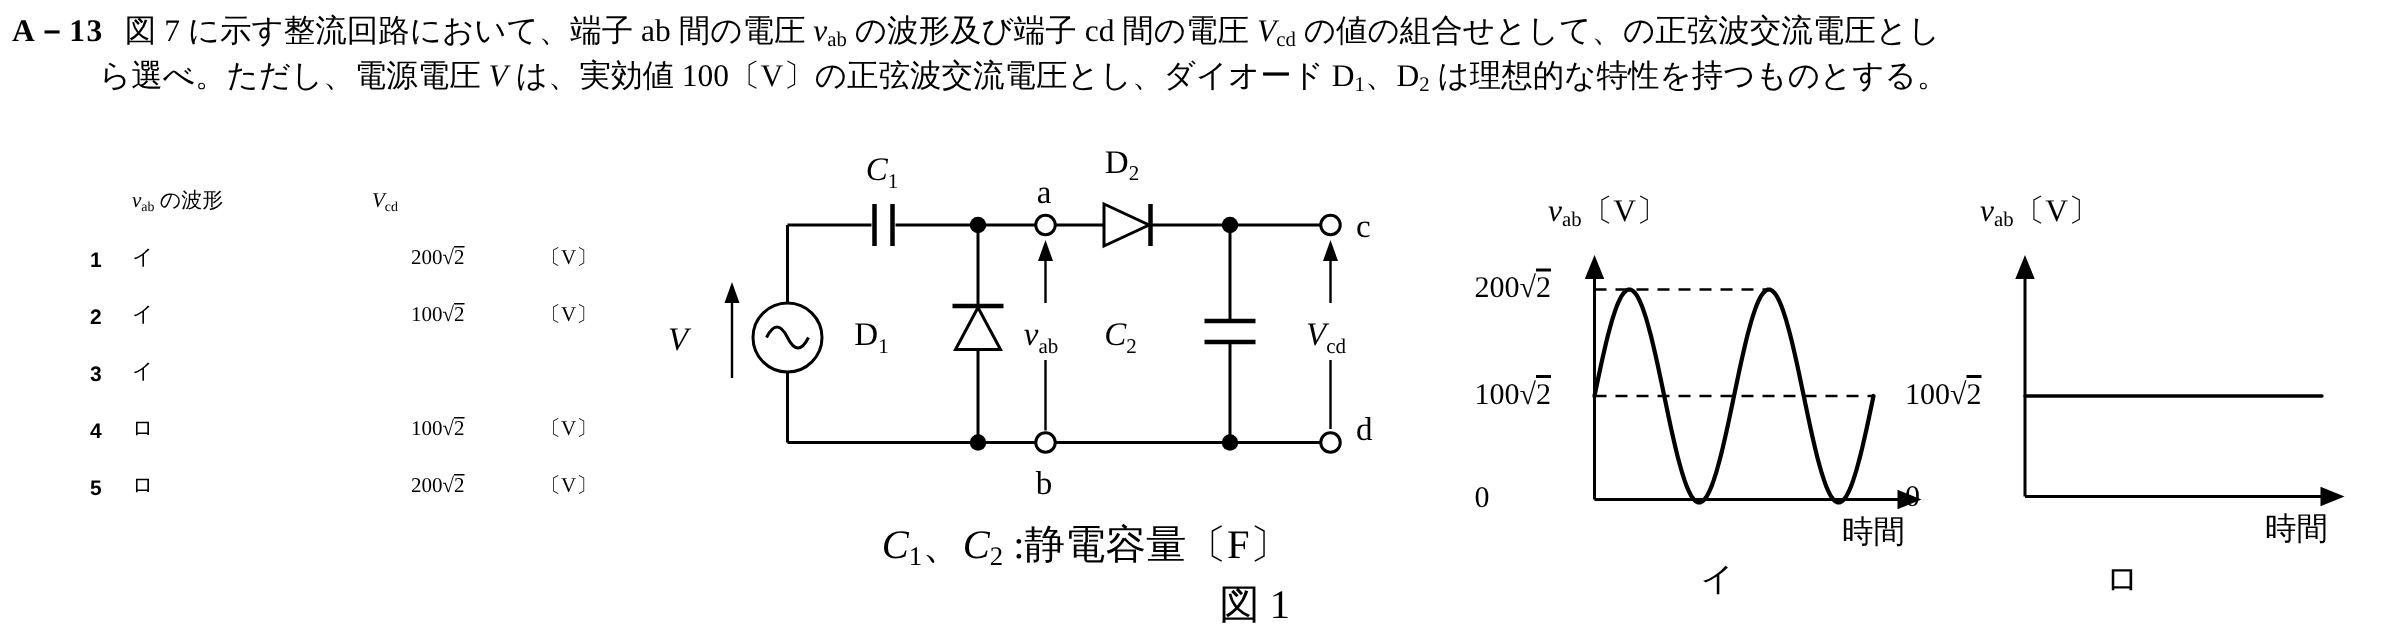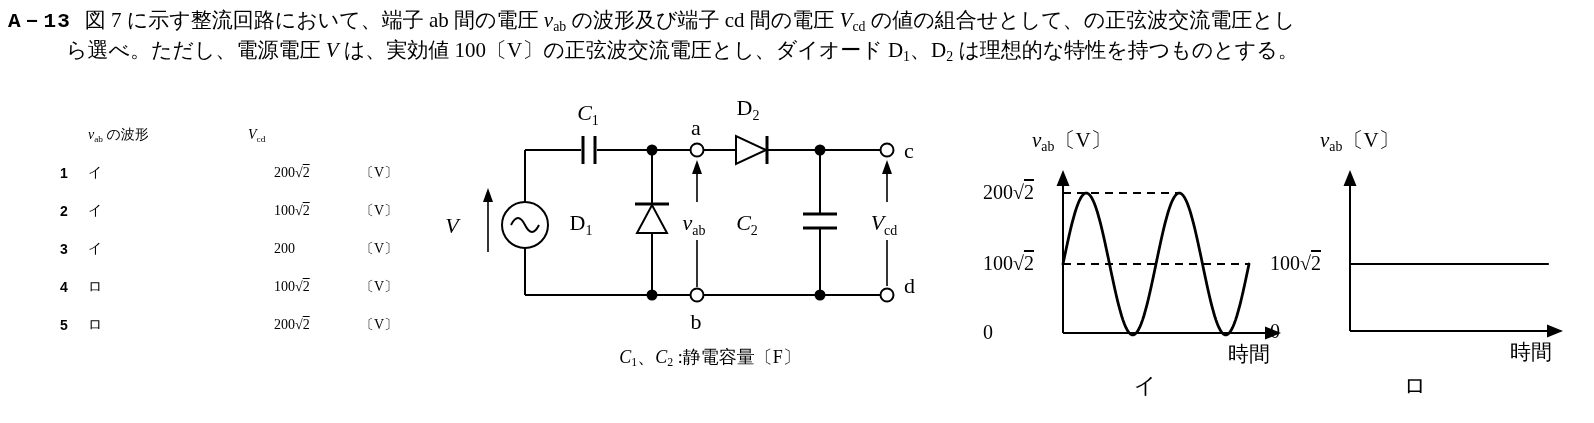--- a/index.html
+++ b/index.html
@@ -8,21 +8,21 @@
     font-family:"Liberation Serif","DejaVu Serif",serif;
     color:#000;overflow:hidden;
   }
   .abs{position:absolute;}
   
   .i{font-style:italic;}
   .sub{font-size:0.66em;vertical-align:-0.28em;}
   .over{text-decoration:overline;}
   
   .qline{white-space:nowrap;font-size:21px;line-height:30px;}
-  .qnum{font-family:Liberation Mono, monospace;font-weight:600;
+  .qnum{font-family:Liberation Serif, serif;font-weight:600;
         font-size:21px;letter-spacing:1px;margin-right:14px;}
   
   .trow{position:relative;height:38px;line-height:38px;font-size:14px;white-space:nowrap;}
   .tnum{position:absolute;left:0;width:24px;
         font-family:"Liberation Sans","DejaVu Sans",sans-serif;font-weight:600;}
   .twave{position:absolute;left:28px;}
   .tval{position:absolute;left:214px;}
   .vcd-num{display:inline-block;width:86px;}
   .thead-wave{position:absolute;left:28px;}
   .thead-vcd{position:absolute;left:188px;}
@@ -37,21 +37,21 @@
   .thin{stroke:#000;stroke-width:1.6;fill:none;}
   .curve{stroke:#000;stroke-width:2.8;fill:none;stroke-linecap:round;}
   .dash{stroke:#000;stroke-width:1.8;fill:none;stroke-dasharray:8 6;}
   .ctext{font-family:"Liberation Serif","DejaVu Serif",serif;font-size:22px;fill:#000;}
   .sit{font-style:italic;}
   .ssub{font-size:14px;}
   
   .glabel{font-size:21px;white-space:nowrap;}
   .gtick{font-size:20px;text-align:left;width:74px;white-space:nowrap;}
   .gname{font-size:22px;width:34px;text-align:center;}
-  .caption{font-size:18px;text-align:center;white-space:nowrap;}
+  .caption{font-size:27px;text-align:right;white-space:nowrap;}
 </style>
 </head>
 <body>
 
 <div id="canvas">
 
   <div class="abs qline" style="left:8px;top:5px;">
     <span class="qnum">A－13</span><span><span>図 7 に示す整流回路において、端子 ab 間の電圧 </span><span class="i">v</span><span class="sub">ab</span><span> の波形及び端子 cd 間の電圧 </span><span class="i">V</span><span class="sub">cd</span><span> の値の組合せとして、の正弦波交流電圧とし</span></span>
   </div>
   <div class="abs qline" style="left:66px;top:35px;">
@@ -69,21 +69,20 @@
       <span class="tval"><span class="vcd-num">200√<span class="over">2</span></span><span>〔V〕</span></span>
     </div>
     <div class="trow">
       <span class="tnum">2</span>
       <span class="twave">イ</span>
       <span class="tval"><span class="vcd-num">100√<span class="over">2</span></span><span>〔V〕</span></span>
     </div>
     <div class="trow">
       <span class="tnum">3</span>
       <span class="twave">イ</span>
-      <span class="tval"><span class="vcd-num">200</span><span>〔V〕</span></span>
     </div>
     <div class="trow">
       <span class="tnum">4</span>
       <span class="twave">ロ</span>
       <span class="tval"><span class="vcd-num">100√<span class="over">2</span></span><span>〔V〕</span></span>
     </div>
     <div class="trow">
       <span class="tnum">5</span>
       <span class="twave">ロ</span>
       <span class="tval"><span class="vcd-num">200√<span class="over">2</span></span><span>〔V〕</span></span>
@@ -143,20 +142,21 @@
     <text class="ctext" x="747" y="230" text-anchor="middle"><tspan class="sit">C</tspan><tspan class="ssub" dy="5">2</tspan></text>
     <text class="ctext" x="694" y="230" text-anchor="middle"><tspan class="sit">v</tspan><tspan class="ssub" dy="5">ab</tspan></text>
     <text class="ctext" x="884" y="230" text-anchor="middle"><tspan class="sit">V</tspan><tspan class="ssub" dy="5">cd</tspan></text>
     <text class="ctext" x="696" y="135" text-anchor="middle">a</text>
     <text class="ctext" x="696" y="329" text-anchor="middle">b</text>
     <text class="ctext" x="904" y="158" text-anchor="start">c</text>
     <text class="ctext" x="904" y="293" text-anchor="start">d</text>
   </svg>
 
   <div class="abs caption" style="left:560px;top:345px;width:300px;"><span class="i">C</span><span class="sub">1</span><span>、</span><span class="i">C</span><span class="sub">2</span><span> :静電容量〔F〕</span></div>
+  <div class="abs caption" style="left:560px;top:385px;width:300px;">図 1</div>
 
   <svg class="abs" style="left:1040px;top:160px;" width="255" height="185" viewBox="1040 160 255 185">
     <line class="wire" x1="1063" y1="333" x2="1063" y2="183"></line>
     <polygon class="ah" points="1063,170 1056.5,186 1069.5,186"></polygon>
     <line class="wire" x1="1063" y1="333" x2="1269" y2="333"></line>
     <polygon class="ah" points="1281,333 1265,326.5 1265,339.5"></polygon>
     <line class="dash" x1="1063" y1="193" x2="1179" y2="193"></line>
     <line class="dash" x1="1063" y1="264" x2="1249" y2="264"></line>
     <path class="curve" id="sine-curve" d="M1063.0,264.0 L1064.5,256.8 L1066.0,249.7 L1067.5,242.7 L1069.0,236.0 L1070.5,229.5 L1072.0,223.4 L1073.5,217.8 L1075.0,212.5 L1076.5,207.9 L1078.0,203.7 L1079.5,200.3 L1081.0,197.4 L1082.5,195.3 L1084.0,193.8 L1085.5,193.1 L1087.0,193.1 L1088.5,193.8 L1090.0,195.3 L1091.5,197.4 L1093.0,200.3 L1094.5,203.7 L1096.0,207.9 L1097.5,212.5 L1099.0,217.8 L1100.5,223.4 L1102.0,229.5 L1103.5,236.0 L1105.0,242.7 L1106.5,249.7 L1108.0,256.8 L1109.5,264.0 L1111.0,271.2 L1112.5,278.3 L1114.0,285.3 L1115.5,292.0 L1117.0,298.5 L1118.5,304.6 L1120.0,310.2 L1121.5,315.5 L1123.0,320.1 L1124.5,324.3 L1126.0,327.7 L1127.5,330.6 L1129.0,332.7 L1130.5,334.2 L1132.0,334.9 L1133.5,334.9 L1135.0,334.2 L1136.5,332.7 L1138.0,330.6 L1139.5,327.7 L1141.0,324.3 L1142.5,320.1 L1144.0,315.5 L1145.5,310.2 L1147.0,304.6 L1148.5,298.5 L1150.0,292.0 L1151.5,285.3 L1153.0,278.3 L1154.5,271.2 L1156.0,264.0 L1157.5,256.8 L1159.0,249.7 L1160.5,242.7 L1162.0,236.0 L1163.5,229.5 L1165.0,223.4 L1166.5,217.8 L1168.0,212.5 L1169.5,207.9 L1171.0,203.7 L1172.5,200.3 L1174.0,197.4 L1175.5,195.3 L1177.0,193.8 L1178.5,193.1 L1180.0,193.1 L1181.5,193.8 L1183.0,195.3 L1184.5,197.4 L1186.0,200.3 L1187.5,203.7 L1189.0,207.9 L1190.5,212.5 L1192.0,217.8 L1193.5,223.4 L1195.0,229.5 L1196.5,236.0 L1198.0,242.7 L1199.5,249.7 L1201.0,256.8 L1202.5,264.0 L1204.0,271.2 L1205.5,278.3 L1207.0,285.3 L1208.5,292.0 L1210.0,298.5 L1211.5,304.6 L1213.0,310.2 L1214.5,315.5 L1216.0,320.1 L1217.5,324.3 L1219.0,327.7 L1220.5,330.6 L1222.0,332.7 L1223.5,334.2 L1225.0,334.9 L1226.5,334.9 L1228.0,334.2 L1229.5,332.7 L1231.0,330.6 L1232.5,327.7 L1234.0,324.3 L1235.5,320.1 L1237.0,315.5 L1238.5,310.2 L1240.0,304.6 L1241.5,298.5 L1243.0,292.0 L1244.5,285.3 L1246.0,278.3 L1247.5,271.2 L1249.0,264.0 "></path>
   </svg>

